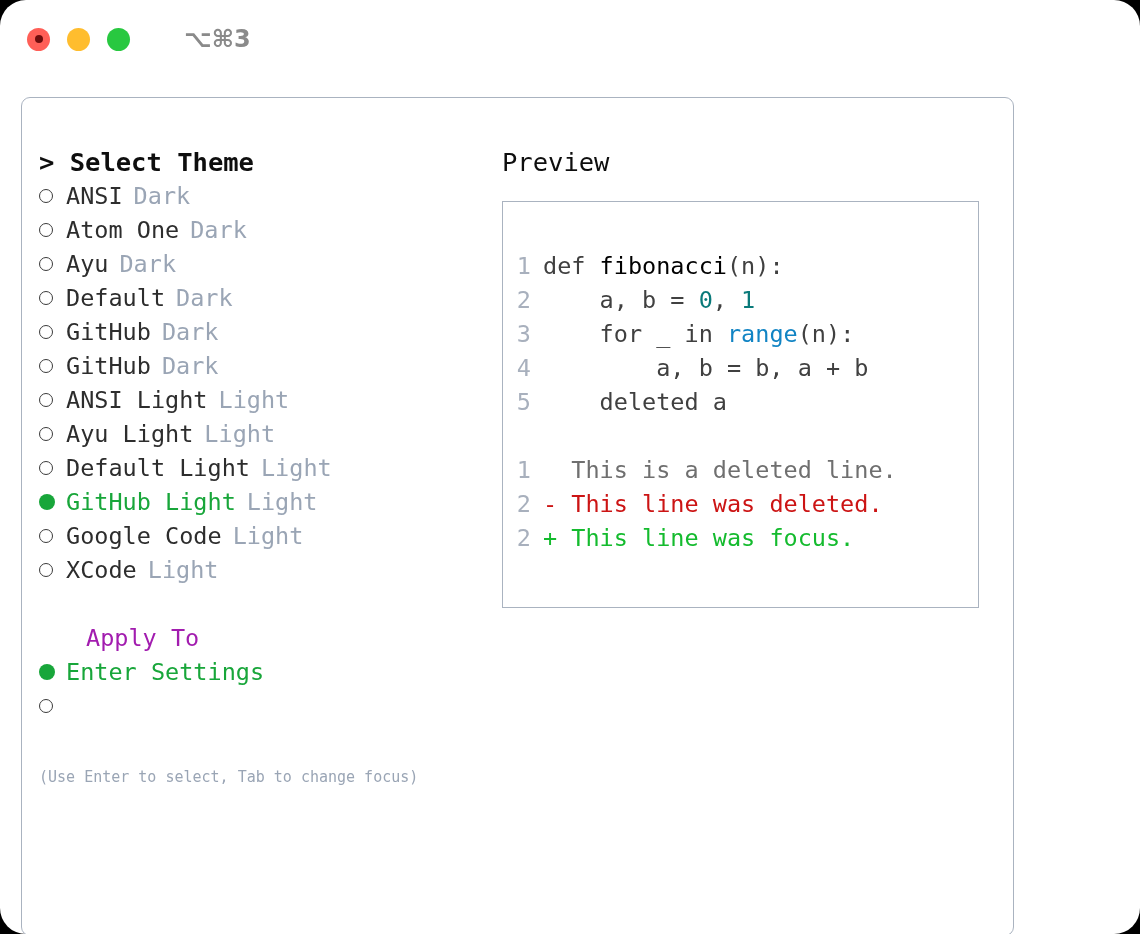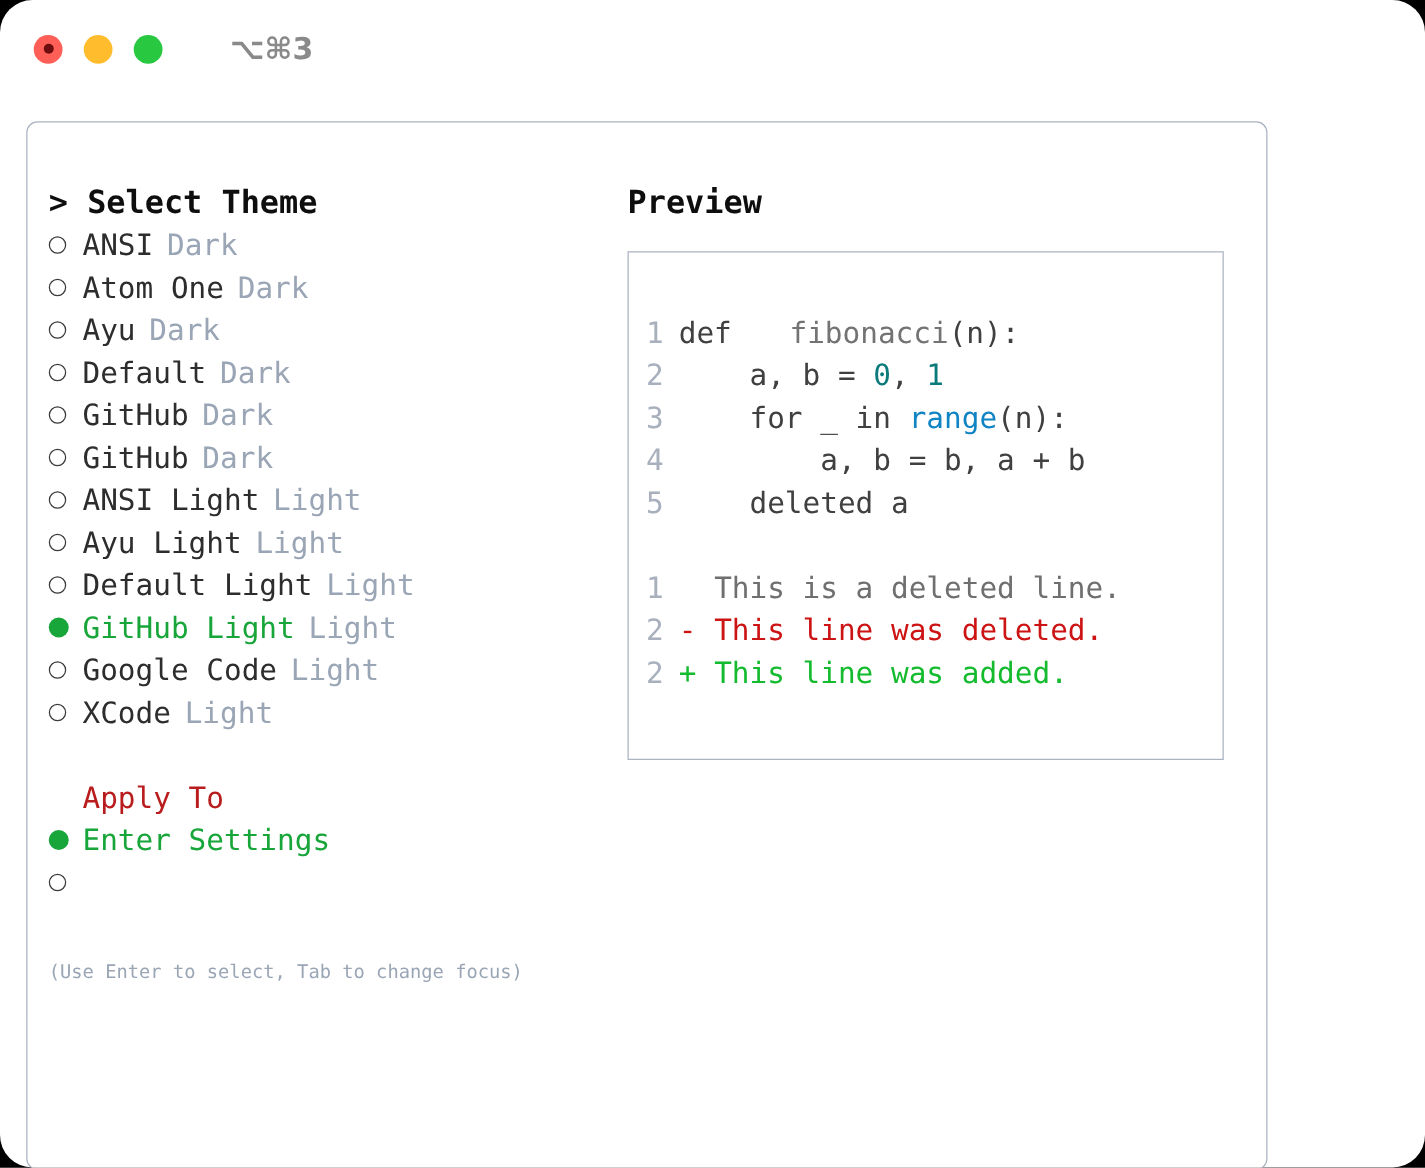--- a/index.html
+++ b/index.html
@@ -132,22 +132,23 @@
   .opt-cat {
     color: #9aa5b5;
     padding-left: 11px;
   }
 
   .section-head {
     display: flex;
     height: 34px;
     line-height: 34px;
     font-size: 23.5px;
-    color: #b91c1c;
-    white-space: pre;
+    color: #a21caf;
+    white-space: pre;
+    gap: 20px;
   }
   .section-head .marker { flex: 0 0 27px; }
 
   .spacer-row { height: 34px; }
 
   #hint {
     margin-top: 37px;
     font-size: 15px;
     line-height: 34px;
     color: #9aa5b5;
@@ -157,21 +158,21 @@
   }
 
   
   #right-col {
     position: absolute;
     left: 480px; top: 47px;
     width: 500px;
   }
   #preview-title {
     font-size: 25.5px;
-    font-weight: bold;
+    font-weight: normal;
     color: #0e0e0e;
     line-height: 34px;
   }
   #preview-box {
     margin-top: 22px;
     width: 477px;
     height: 407px;
     border: 1.6px solid #aab3c0;
     background: #ffffff;
     position: relative;
@@ -188,21 +189,21 @@
     font-size: 23.5px;
     white-space: pre;
   }
   .ln {
     flex: 0 0 28px;
     text-align: right;
     color: #a8b0bd;
     padding-right: 12px;
   }
   .code-txt { color: #404040; }
-  .tok-fn   { color: #737373; margin-left: 32px; }
+  .tok-fn   { color: #000000; }
   .tok-num  { color: #0a7a7a; }
   .tok-call { color: #1184c4; }
   .diff-context { color: #6f6f6f; }
   .diff-del     { color: #cc1414; }
   .diff-add     { color: #14bb2e; }
   .blank-line { height: 34px; }
 </style>
 </head>
 <body>
 
@@ -259,21 +260,21 @@
                 <div class="code-line"><span class="ln">1</span><span><span class="code-txt">def </span><span class="tok-fn">fibonacci</span><span class="code-txt">(n):</span></span></div>
                 <div class="code-line"><span class="ln">2</span><span><span class="code-txt">    a, b = </span><span class="tok-num">0</span><span class="code-txt">, </span><span class="tok-num">1</span></span></div>
                 <div class="code-line"><span class="ln">3</span><span><span class="code-txt">    for _ in </span><span class="tok-call">range</span><span class="code-txt">(n):</span></span></div>
                 <div class="code-line"><span class="ln">4</span><span><span class="code-txt">        a, b = b, a + b</span></span></div>
                 <div class="code-line"><span class="ln">5</span><span><span class="code-txt">    deleted a</span></span></div>
               </div>
             <div class="blank-line"></div>
             <div id="diff-lines">
                 <div class="code-line"><span class="ln">1</span><span class="diff-context"> </span><span class="diff-context"> This is a deleted line.</span></div>
                 <div class="code-line"><span class="ln">2</span><span class="diff-del">-</span><span class="diff-del"> This line was deleted.</span></div>
-                <div class="code-line"><span class="ln">2</span><span class="diff-add">+</span><span class="diff-add"> This line was added.</span></div>
+                <div class="code-line"><span class="ln">2</span><span class="diff-add">+</span><span class="diff-add"> This line was focus.</span></div>
               </div>
           </div>
         </div>
       </div>
 
     </div>
   </div>
 </div>
 
 </body></html>

